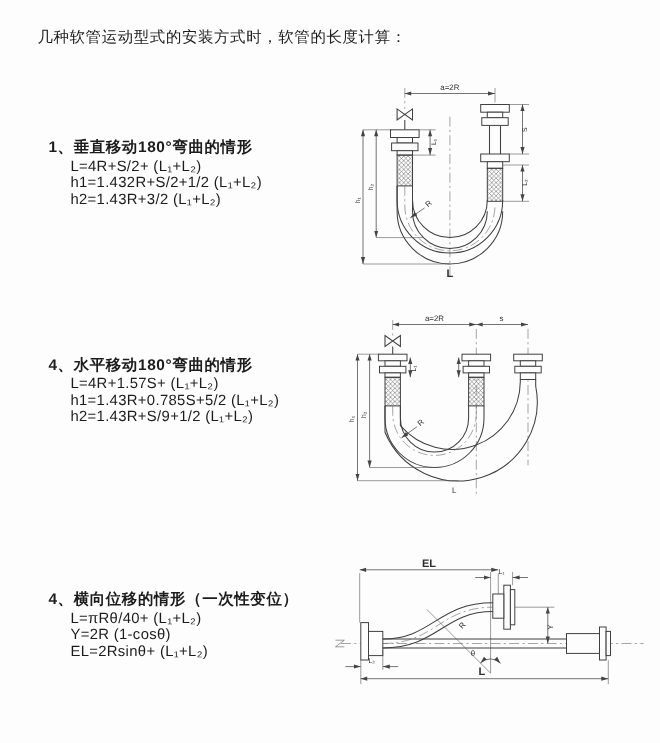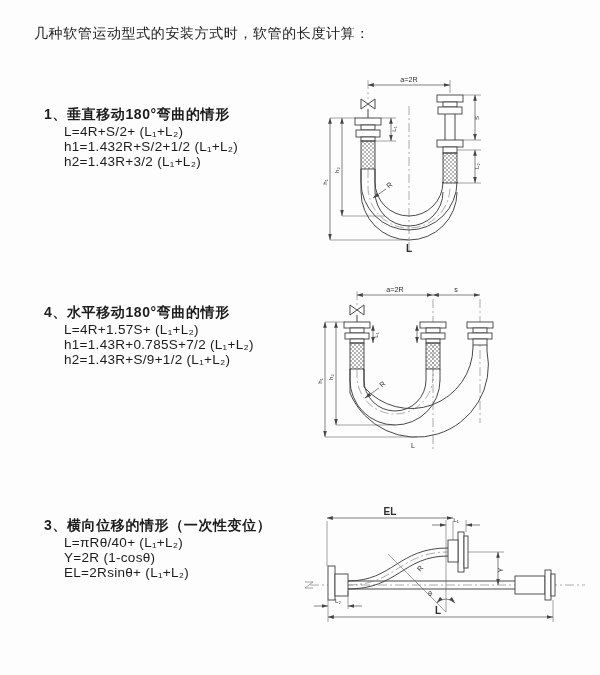--- a/index.html
+++ b/index.html
@@ -9,21 +9,21 @@
     background:#fdfdfd;
     font-family:"Liberation Sans","DejaVu Sans",sans-serif;
     color:#1c1c1c;
     overflow:hidden;
   }
   .title {
     position:absolute; left:34px; top:25px;
     font-size:14px; font-weight:400; letter-spacing:.6px;
   }
   .section { position:absolute; left:44px; }
-  .sec-heading { font-size:14px; font-weight:700; letter-spacing:.6px; }
+  .sec-heading { font-size:14px; font-weight:700; letter-spacing:.6px;margin-top:19px; }
   .formula {
     font-size:13.5px; font-weight:500; letter-spacing:.3px;
     padding-left:20px; white-space:pre;
   }
   .diagram { position:absolute; }
   svg { display:block; }
   svg text { fill:#2e2e2e; font-family:"Liberation Sans","DejaVu Sans",sans-serif; }
   .dim   { stroke:#4a4a4a; stroke-width:.7; fill:none; }
   .ext   { stroke:#5a5a5a; stroke-width:.55; fill:none; }
   .pipe  { stroke:#3f3f3f; stroke-width:.95; fill:none; }
@@ -42,26 +42,26 @@
 <div class="section" style="top:106px">
   <div class="sec-heading">1、垂直移动180°弯曲的情形</div>
   <div class="formula">L=4R+S/2+ (L₁+L₂)</div>
   <div class="formula">h1=1.432R+S/2+1/2 (L₁+L₂)</div>
   <div class="formula">h2=1.43R+3/2 (L₁+L₂)</div>
 </div>
 
 <div class="section" style="top:304px">
   <div class="sec-heading">4、水平移动180°弯曲的情形</div>
   <div class="formula">L=4R+1.57S+ (L₁+L₂)</div>
-  <div class="formula">h1=1.43R+0.785S+7/2 (L₁+L₂)</div>
+  <div class="formula">h1=1.43R+0.785S+5/2 (L₁+L₂)</div>
   <div class="formula">h2=1.43R+S/9+1/2 (L₁+L₂)</div>
 </div>
 
 <div class="section" style="top:517px">
-  <div class="sec-heading">3、横向位移的情形（一次性变位）</div>
+  <div class="sec-heading">4、横向位移的情形（一次性变位）</div>
   <div class="formula">L=πRθ/40+ (L₁+L₂)</div>
   <div class="formula">Y=2R (1-cosθ)</div>
   <div class="formula">EL=2Rsinθ+ (L₁+L₂)</div>
 </div>
 
 <div class="diagram" style="left:303px; top:66px;">
 <svg width="297" height="202" viewBox="0 0 297 202">
   <defs>
     <marker id="d1e" markerWidth="7" markerHeight="5" refX="6.4" refY="2.5" orient="auto" markerUnits="userSpaceOnUse">
           <path d="M0,0.6 L6.4,2.5 L0,4.4 Z" fill="#444"></path>

